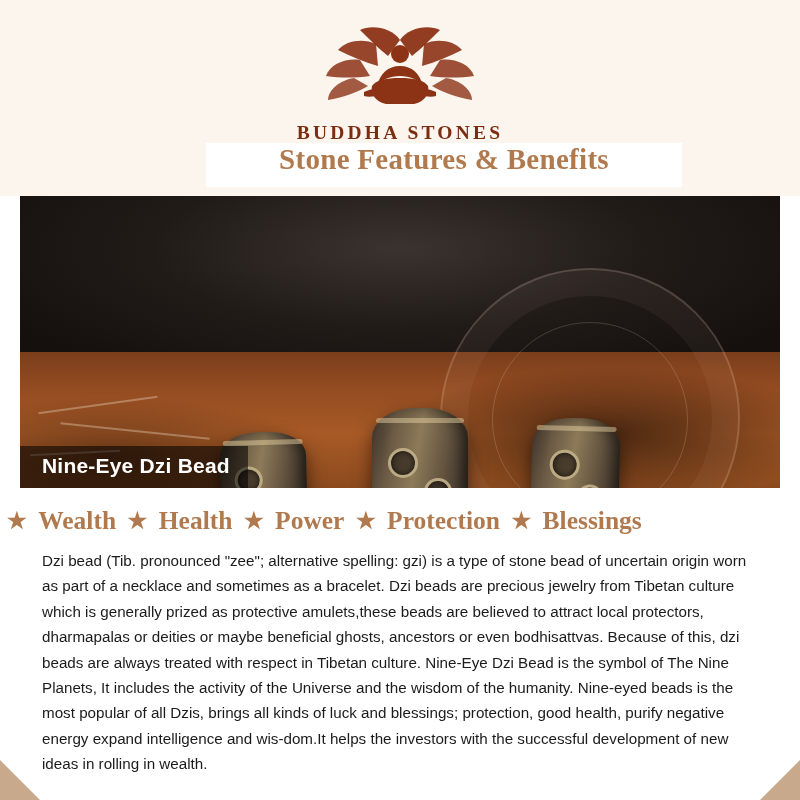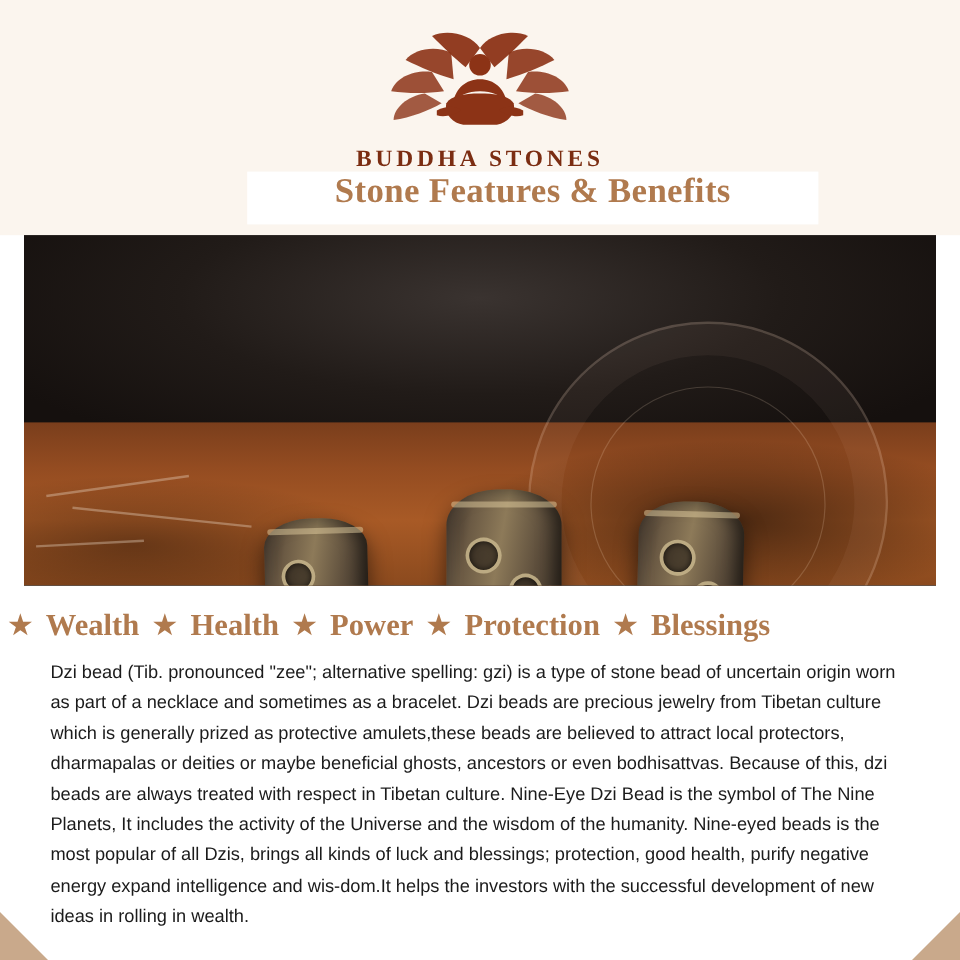--- a/index.html
+++ b/index.html
@@ -276,20 +276,23 @@
 
     </div>
 
     <div class="bead" id="bead-right">
       <div class="band" style="top:8px;"></div>
       <div class="eye" style="left:18px; top:32px; width:30px; height:30px;"></div>
       <div class="eye" style="left:46px; top:66px; width:26px; height:26px;"></div>
 
     </div>
 
+    <div class="caption">
+      <span class="caption-text">Nine-Eye Dzi Bead</span>
+    </div>
   </div>
 
   <div class="benefits">
     <span class="b-star">★</span>
     <span class="b-item">Wealth</span>
     <span class="b-star">★</span>
     <span class="b-item">Health</span>
     <span class="b-star">★</span>
     <span class="b-item">Power</span>
     <span class="b-star">★</span>

